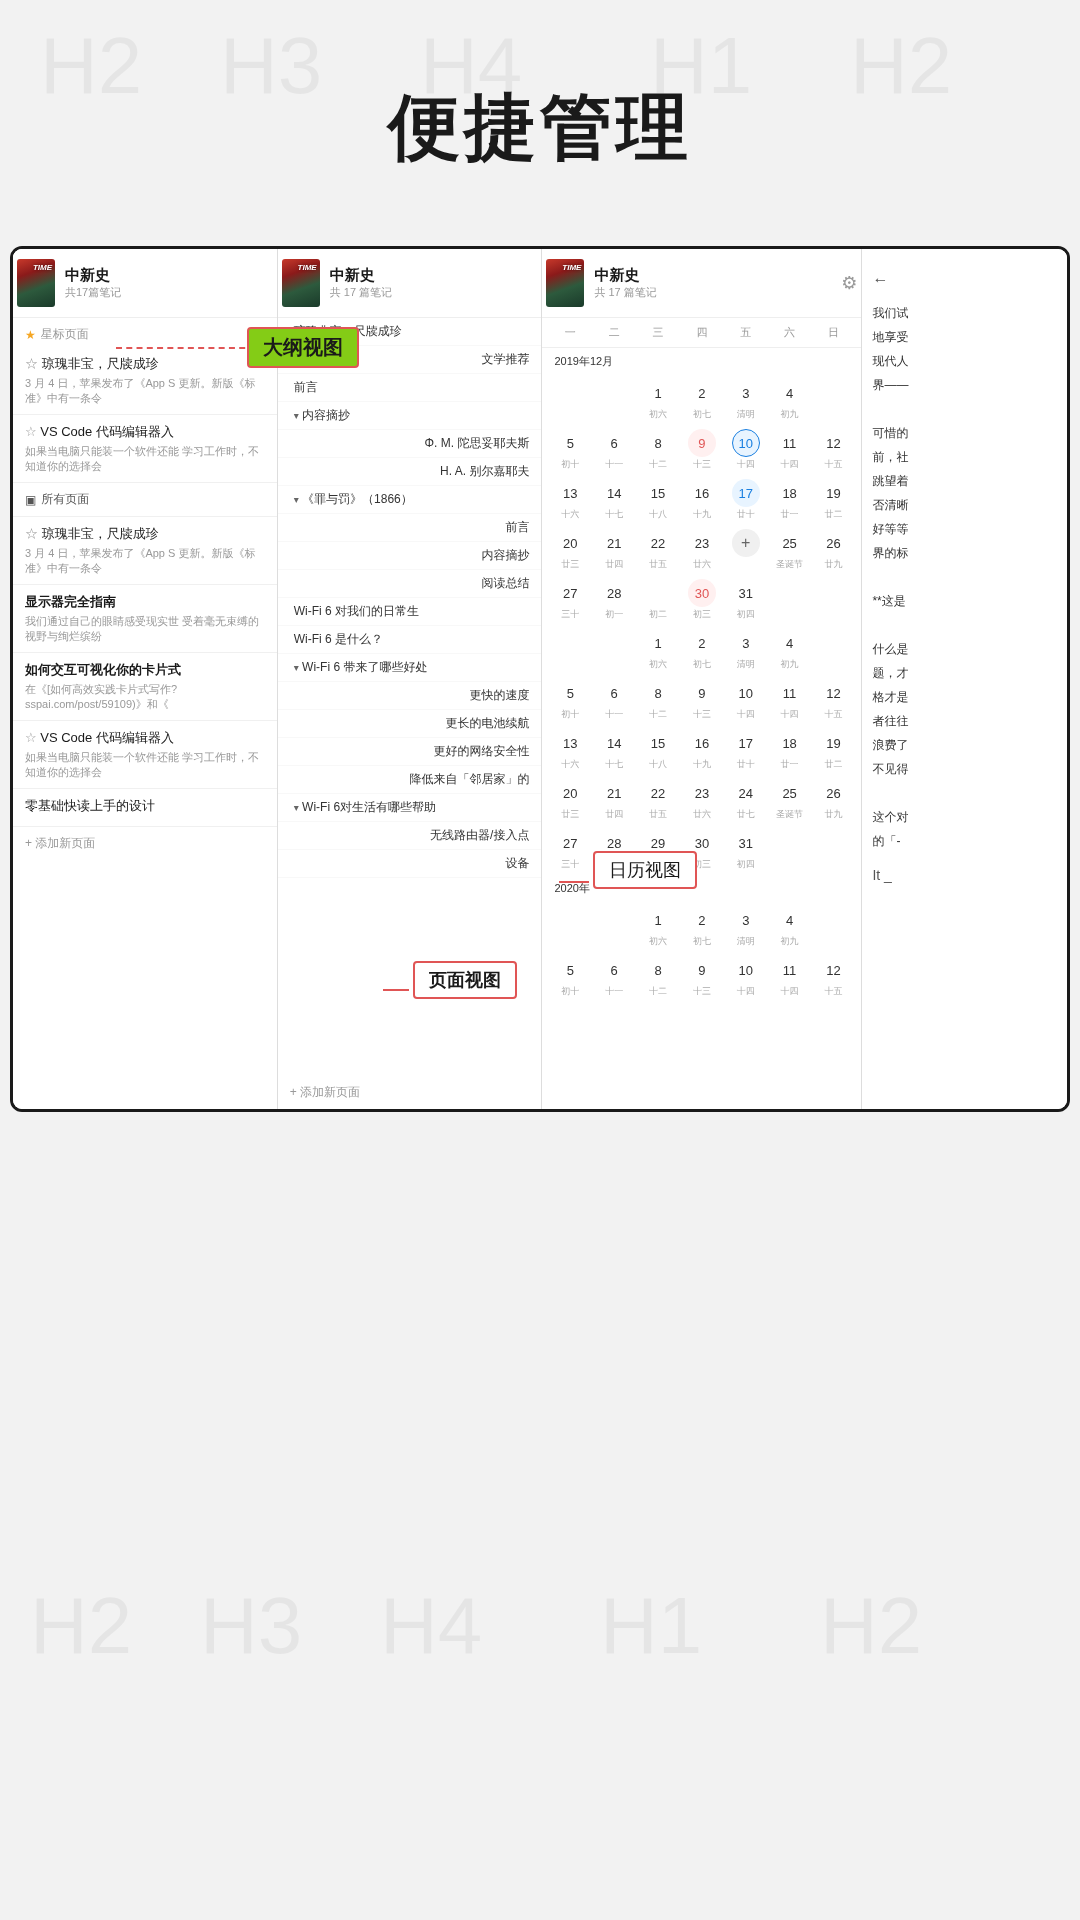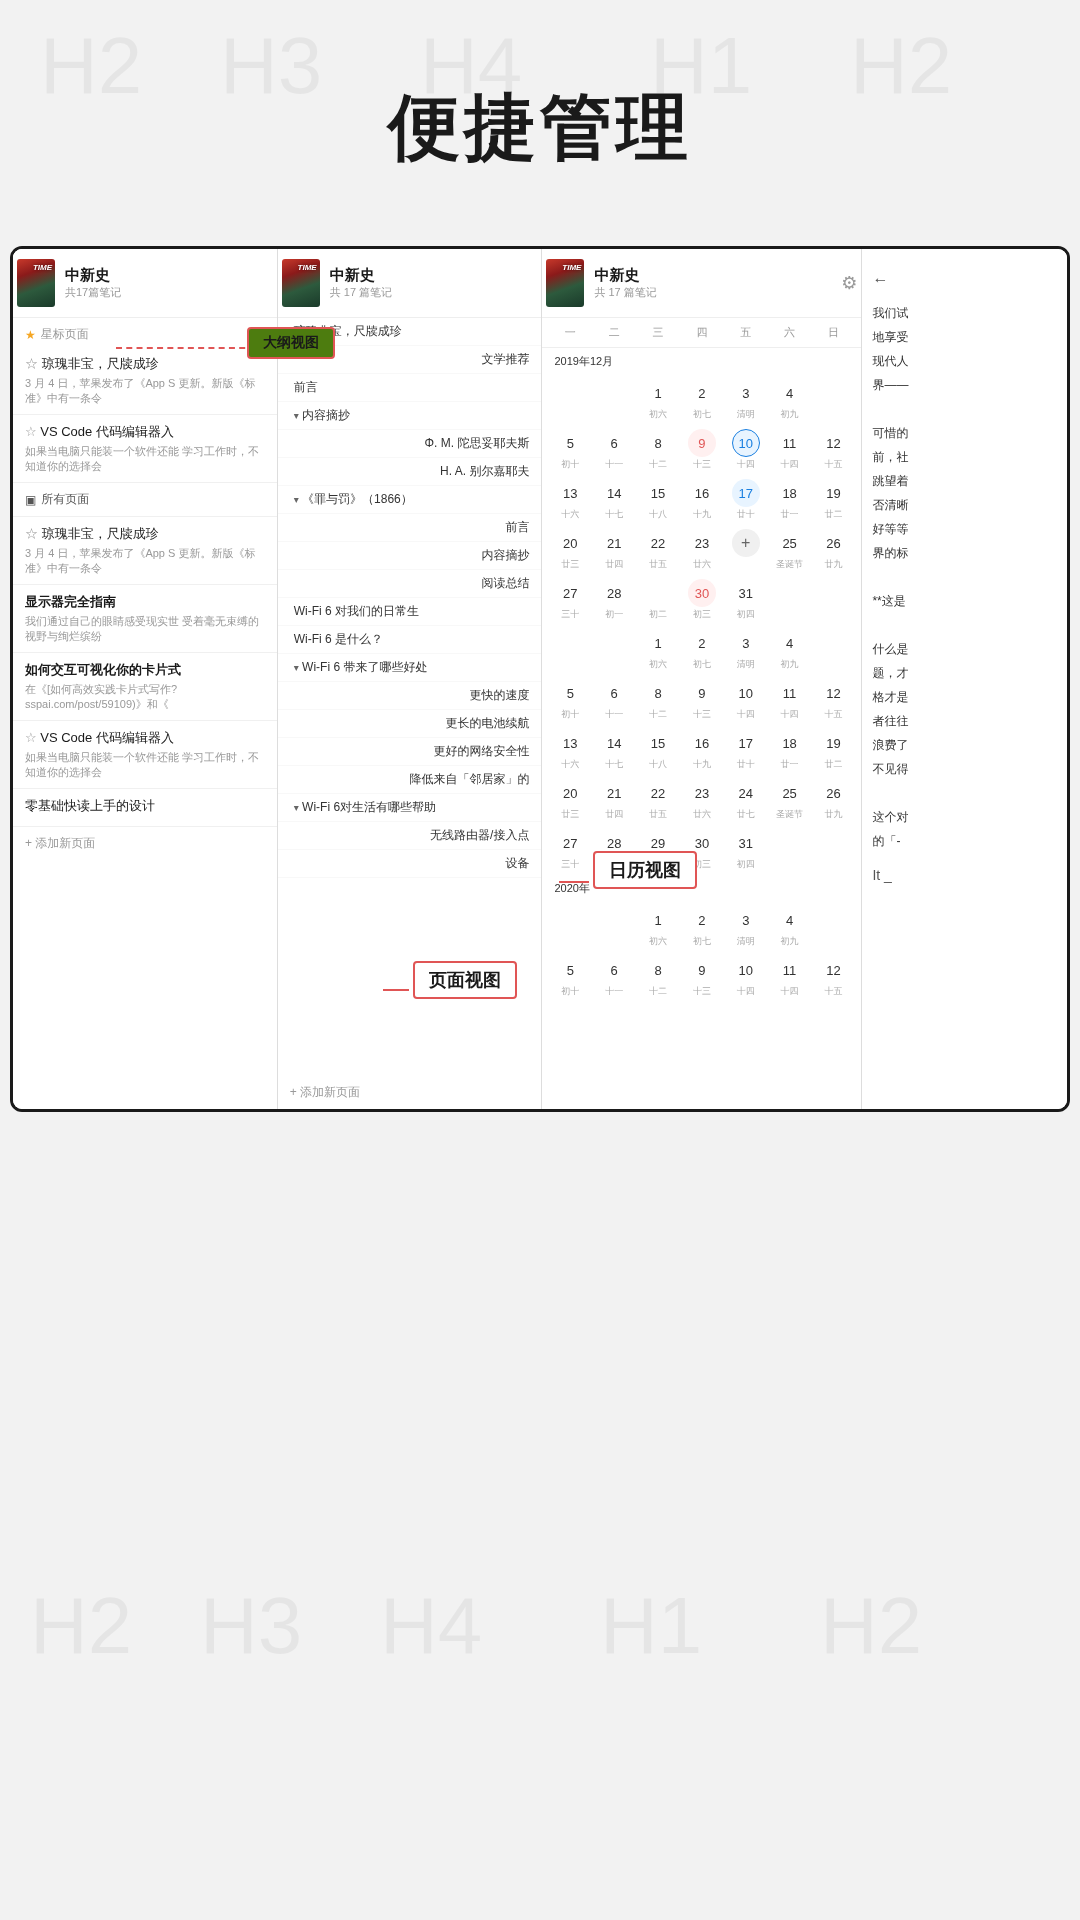--- a/index.html
+++ b/index.html
@@ -316,41 +316,41 @@
       position: absolute;
       border-top: 2px dashed #e05555;
       z-index: 5;
     }
 
     
     .outline-label-box {
       position: absolute;
       top: 78px;
       left: 234px;
-      background: #4d7c0f;
+      background: #84cc16;
       border: 2px solid #e05555;
       border-radius: 4px;
       padding: 5px 14px;
-      font-size: 14px;
+      font-size: 20px;
       font-weight: 600;
       color: #1a1a1a;
       z-index: 20;
       white-space: nowrap;
     }
 
     .calendar-label-box {
       position: absolute;
       bottom: 220px;
       left: 580px;
       background: #fff;
       border: 2px solid #e05555;
       border-radius: 4px;
       padding: 5px 14px;
       font-size: 18px;
-      font-weight: 700;
+      font-weight: 400;
       color: #1a1a1a;
       z-index: 20;
       white-space: nowrap;
     }
 
     .page-label-box {
       position: absolute;
       bottom: 110px;
       left: 400px;
       background: #fff;

